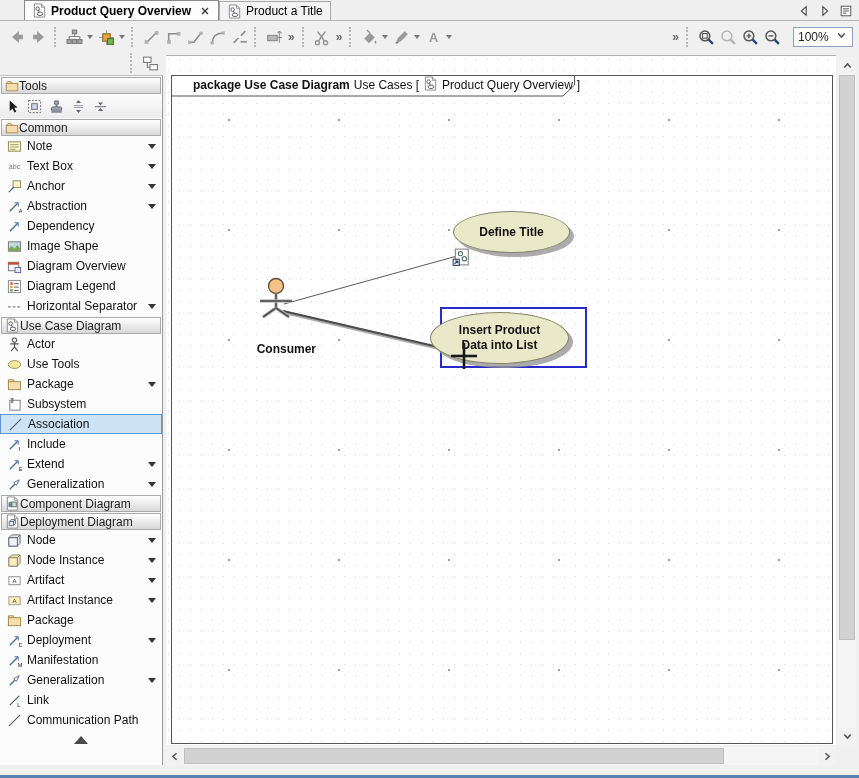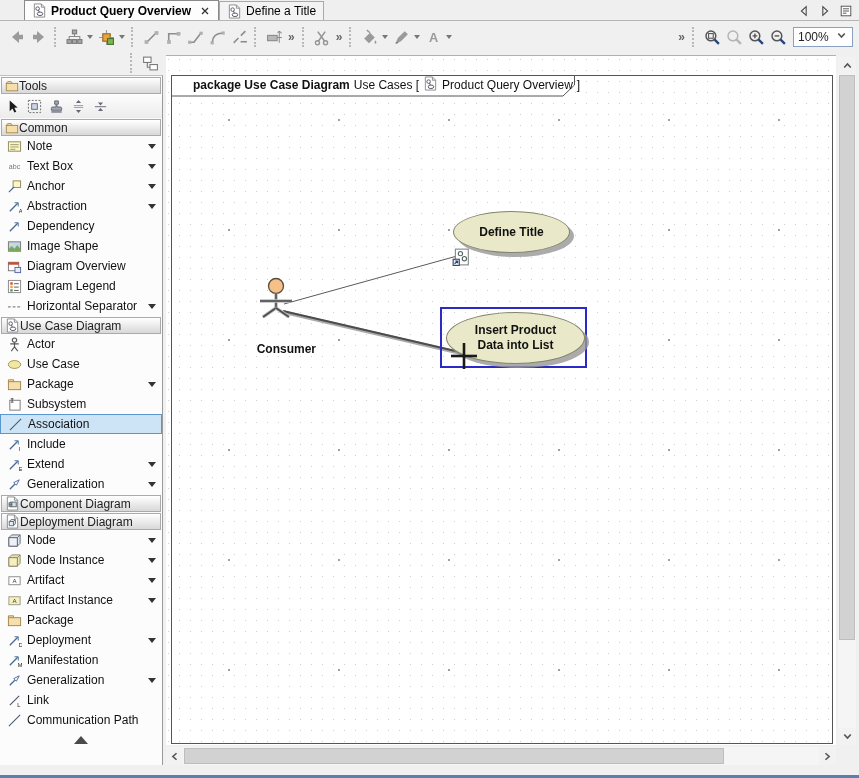--- a/index.html
+++ b/index.html
@@ -16,21 +16,21 @@
   #tabnav { position:absolute; right:6px; top:3px; display:flex; gap:6px; align-items:center; }
   #tabnav .navbtn { width:15px; height:15px; display:flex; align-items:center; justify-content:center; }
 
   
   #toolbar { position:absolute; left:0; top:22px; width:859px; height:30px; display:flex; align-items:center; padding:0 6px; }
   .tbtn { width:22px; height:22px; display:flex; align-items:center; justify-content:center; border:1px solid transparent; }
   .tsep { width:5px; height:20px; margin:0 4px; border-left:2px dotted #b8b8b8; }
   .tcaret { width:10px; height:22px; display:flex; align-items:center; justify-content:center; }
   .tovf { color:#666; font-size:12px; font-weight:bold; padding:0 3px; }
   #tb-right { margin-left:auto; display:flex; align-items:center; }
-  #zoom-combo { display:flex; align-items:center; justify-content:space-between; width:60px; height:20px; background:#fff; border:1px solid #8aa0c0; padding:0 4px; margin-left:4px; font-size:12px; color:#222; }
+  #zoom-combo { display:flex; align-items:center; justify-content:space-between; width:60px; height:20px; background:#fff; border:1px solid #8aa0c0; padding:0 4px; margin-left:10px; font-size:12px; color:#222; }
   #toolbar2 { position:absolute; left:126px; top:52px; height:22px; display:flex; align-items:center; }
 
   
   #palette { position:absolute; left:0; top:75px; width:163px; height:690px; background:#fcfcfc; border-right:1px solid #9a9a9a; border-top:1px solid #c0c0c0; overflow:hidden; }
   .sec-hdr { display:flex; align-items:center; height:17px; margin:1px 1px 0 1px; padding:0 3px; background:linear-gradient(#ffffff,#d8d8d8); border:1px solid #aaaaaa; color:#222; }
   .tools-row { display:flex; align-items:center; gap:7px; height:24px; padding:0 5px; background:linear-gradient(#fdfdfd,#ececec); }
   .pitem { display:flex; align-items:center; height:20px; padding:0 3px 0 5px; color:#111; }
   .pitem .picon { width:18px; display:flex; justify-content:center; }
   .pitem .plabel { margin-left:4px; white-space:nowrap; }
   .pitem.selected { background:#cde4f7; border:1px solid #5a96d2; height:20px; }
@@ -46,21 +46,21 @@
   #frame { position:absolute; left:5px; top:19px; width:662px; height:669px; border:1px solid #555; }
   #frame-hdr { position:absolute; left:-1px; top:-1px; width:404px; height:21px; }
   #frame-hdr svg.hdr-shape { position:absolute; left:0; top:0; }
   #frame-hdr .hdr-text { position:absolute; left:6px; top:0; height:20px; display:flex; align-items:center; gap:4px; white-space:nowrap; color:#111;padding-left:16px; }
   .hdr-bold { font-weight:bold; }
   #lines-svg { position:absolute; left:0; top:0; pointer-events:none; }
   #actor { position:absolute; left:88px; top:218px; }
   #actor-label { position:absolute; left:70px; top:258px; width:80px; text-align:right; font-weight:bold; color:#111;margin-top:28px; }
   .uc-ellipse { position:absolute; border-radius:50%; background:#e9e9c9; border:1.5px solid #84846a; box-shadow:4px 4px 0 rgba(150,150,150,0.8); display:flex; align-items:center; justify-content:center; text-align:center; font-weight:bold; color:#111; line-height:1.25; }
   #uc-define { left:287px; top:155px; width:117px; height:42px; }
-  #uc-insert { left:280px; top:256px; width:139px; height:52px; }
+  #uc-insert { left:264px; top:256px; width:139px; height:52px; }
   #sel-rect { position:absolute; left:274px; top:251px; width:147px; height:61px; border:2px solid #2a2ac8; }
   #link-badge { position:absolute; left:286px; top:192px; }
   #crosshair { position:absolute; left:284px; top:286px; }
 
   
   .sb-btn { background:#f2f2f2; display:flex; align-items:center; justify-content:center; }
   #vscroll { position:absolute; left:838px; top:57px; width:18px; height:688px; background:#f5f5f5; }
   #vscroll .sb-btn { width:18px; height:17px; }
   #vscroll .thumb { position:absolute; left:1px; top:18px; width:16px; height:565px; background:#d2d2d2; border:1px solid #bdbdbd; }
   #vscroll .down { position:absolute; bottom:0; }
@@ -95,21 +95,21 @@
       <div class="tab">
         <span class="ticon">
           <svg width="15" height="15" viewBox="0 0 16 16">
             <path d="M2.5 1 H10 L13.5 4.5 V15 H2.5 Z" fill="#fff" stroke="#8a8a8a"></path>
             <path d="M10 1 V4.5 H13.5" fill="none" stroke="#8a8a8a"></path>
             <circle cx="6" cy="6" r="1.9" fill="none" stroke="#556"></circle>
             <ellipse cx="8.5" cy="11.5" rx="3" ry="1.9" fill="none" stroke="#556"></ellipse>
             <path d="M7 7.5 L7.8 9.8" stroke="#556"></path>
           </svg>
         </span>
-        <span class="tlabel">Define a Title</span>
+        <span class="tlabel">Product a Title</span>
       </div>
     </div>
   <div id="tabnav">
       <div class="navbtn">
         <svg width="14" height="14" viewBox="0 0 16 16">
           <path d="M10.5 3 L5 8 L10.5 13 Z" fill="none" stroke="#444" stroke-width="1.2"></path>
         </svg>
       </div>
       <div class="navbtn">
         <svg width="14" height="14" viewBox="0 0 16 16">
@@ -450,21 +450,21 @@
           </svg>
         </span>
         <span class="plabel">Actor</span>
       </div>
       <div class="pitem">
         <span class="picon">
           <svg width="15" height="15" viewBox="0 0 16 16">
             <ellipse cx="8" cy="8" rx="6.6" ry="4.2" fill="#f2e9a0" stroke="#a09050"></ellipse>
           </svg>
         </span>
-        <span class="plabel">Use Case</span>
+        <span class="plabel">Use Tools</span>
       </div>
       <div class="pitem">
         <span class="picon">
           <svg width="15" height="15" viewBox="0 0 16 16">
             <path d="M1.5 5 V3 h5.5 v2" fill="#f5dfae" stroke="#a58545"></path>
             <rect x="1.5" y="5" width="13" height="8.5" fill="#f5dfae" stroke="#a58545"></rect>
           </svg>
         </span>
         <span class="plabel">Package</span>
         <span class="dd"></span>

